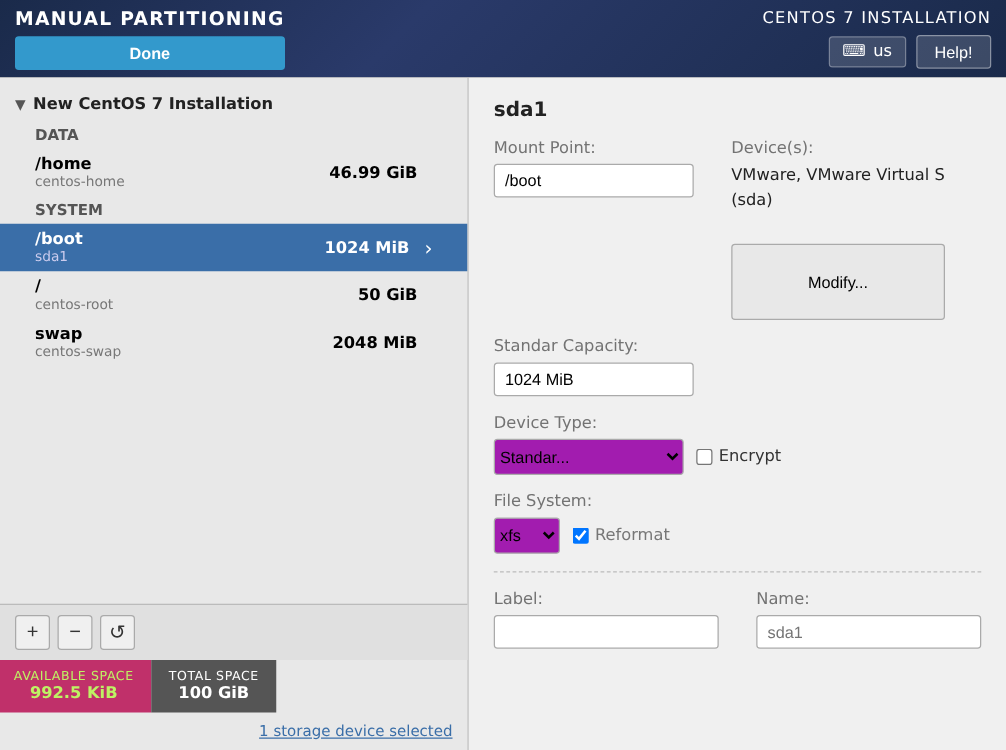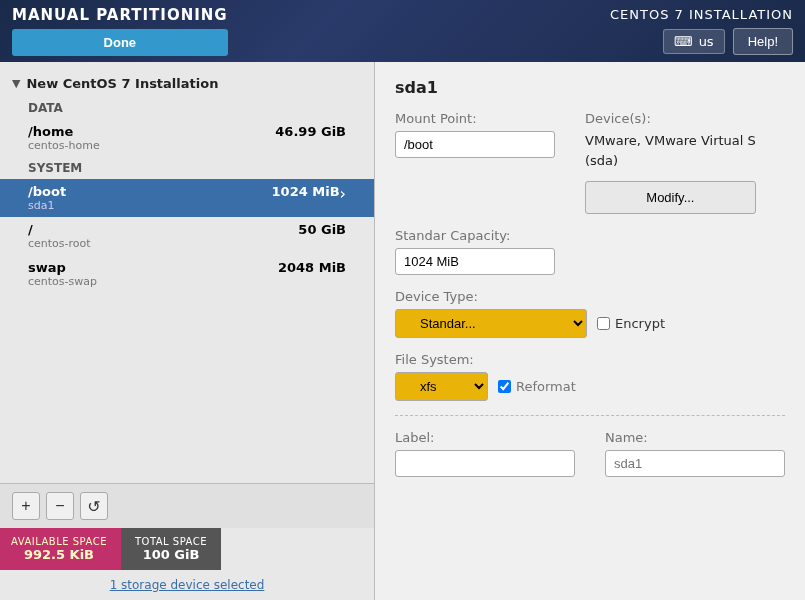--- a/index.html
+++ b/index.html
@@ -123,20 +123,21 @@
     .section-label {
       padding: 4px 28px;
       font-size: 12px;
       color: #555;
       font-weight: bold;
       text-transform: uppercase;
     }
 
     .partition-item {
       display: flex;
+      align-items: center;
       padding: 5px 28px 5px 28px;
       cursor: pointer;
     }
     .partition-item.selected {
       background: #3a6ea8;
       color: white;
     }
 
     .partition-info {
       flex: 1;
@@ -147,21 +148,21 @@
     }
     .partition-sub {
       font-size: 11px;
       color: #777;
     }
     .partition-item.selected .partition-sub { color: #cce; }
 
     .partition-size {
       font-size: 13px;
       font-weight: bold;
-      margin-right: 0;
+      margin-right: 12px;
     }
     .partition-arrow {
       font-size: 16px;
       color: #aaa;
     }
     .partition-item.selected .partition-arrow { color: white; }
 
     .bottom-toolbar {
       display: flex;
       align-items: center;
@@ -189,21 +190,21 @@
       gap: 0;
     }
     .space-box {
       padding: 8px 14px;
       display: flex;
       flex-direction: column;
       align-items: center;
     }
     .space-box.available {
       background: #c0306a;
-      color: #fef9c3;
+      color: #bef264;
       padding-left: 11px;
     }
     .space-box.total {
       background: #555;
       color: white;
     }
     .space-label {
       font-size: 10px;
       text-transform: uppercase;
       letter-spacing: 0.5px;
@@ -212,21 +213,21 @@
       font-size: 13px;
       font-weight: bold;
     }
 
     .storage-link {
       padding: 8px 12px;
       font-size: 12px;
       color: #3a6ea8;
       text-decoration: underline;
       cursor: pointer;
-      text-align: center;
+      text-align: right;
     }
 
     
     .right-panel {
       flex: 1;
       background: #f0f0f0;
       padding: 16px 20px;
       overflow-y: auto;
     }
 
@@ -265,39 +266,39 @@
     }
     .form-input.full-width { width: 100%; }
 
     .device-text {
       font-size: 13px;
       color: #222;
       line-height: 1.5;
     }
 
     .modify-btn {
-      padding: 8px 14px;
+      padding: 22px 14px;
       background: #e8e8e8;
       border: 1px solid #aaa;
       border-radius: 3px;
       font-size: 13px;
       cursor: pointer;
-      margin-top: 6px;
+      margin-top: 20px;
     }
 
     .device-type-row {
       display: flex;
       align-items: center;
       gap: 10px;
     }
     .form-select {
-      padding: 5px 20px;
+      padding: 5px 0;
       border: 1px solid #aaa;
       border-radius: 3px;
-      background: #eab308;
+      background: #a21caf;
       font-size: 13px;
       cursor: pointer;
       appearance: auto;
     }
 
     .checkbox-label {
       display: flex;
       align-items: center;
       gap: 5px;
       font-size: 13px;

